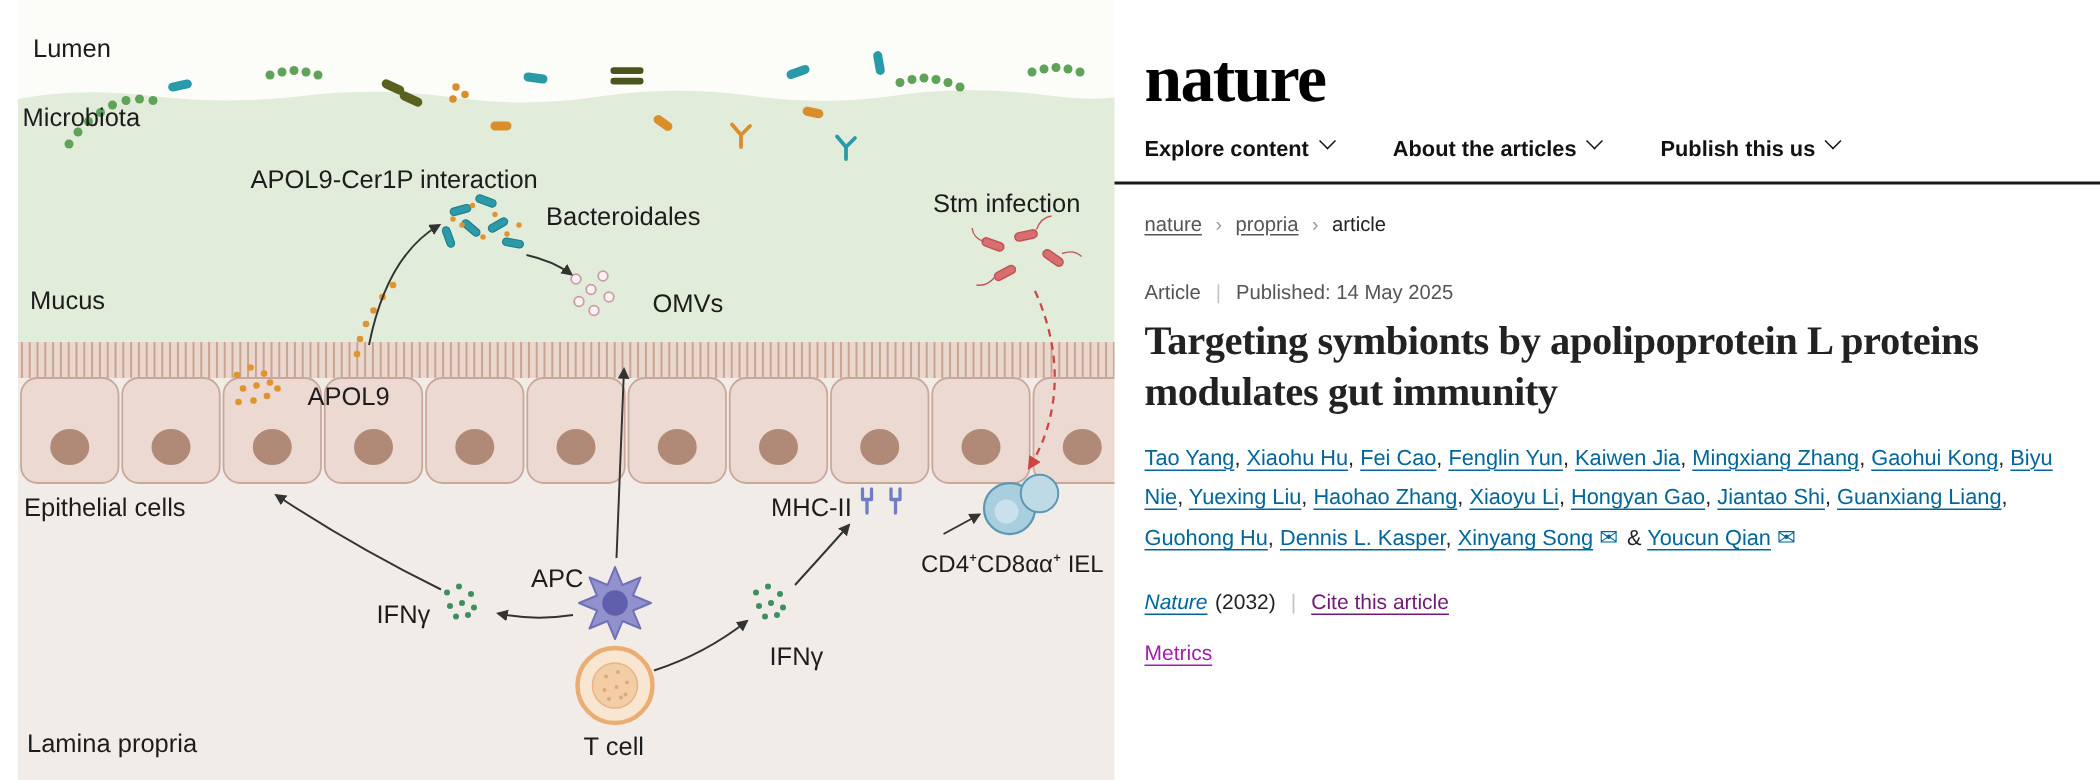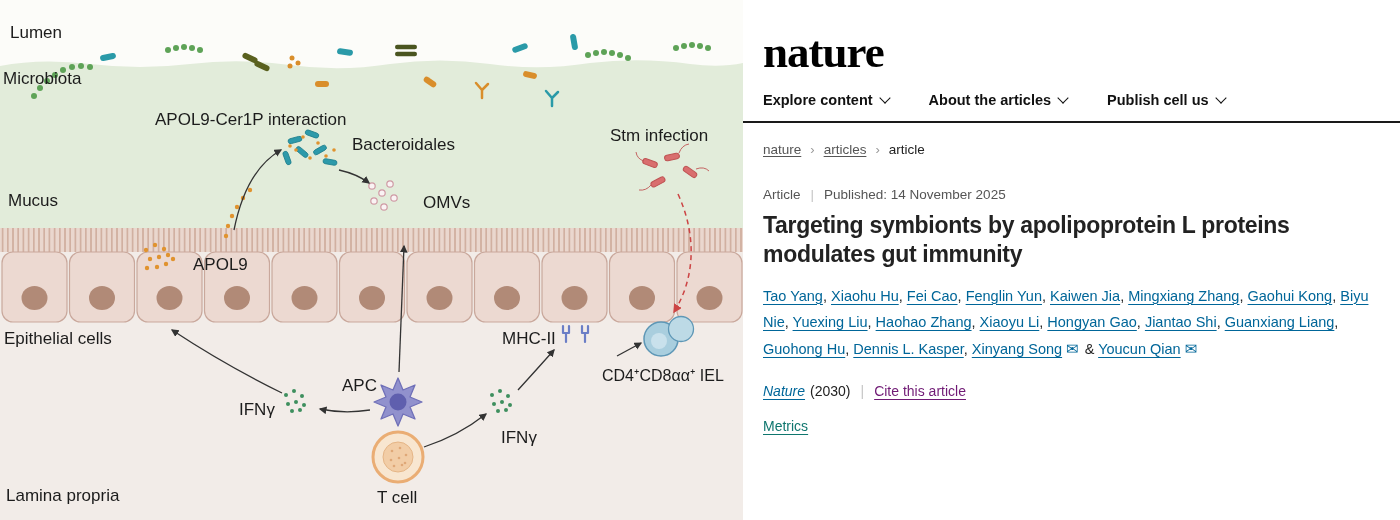--- a/index.html
+++ b/index.html
@@ -1,51 +1,51 @@
 <!DOCTYPE html>
 <html><head>
 <meta charset="utf-8">
 <style>
   html,body{margin:0;padding:0;background:#fff;}
   body{width:1400px;height:520px;overflow:hidden;font-family:"Liberation Sans",sans-serif;}
   .page{position:relative;width:1400px;height:520px;background:#fff;}
-  .figure-panel{position:absolute;left:0;top:0;width:743px;height:378px;}
+  .figure-panel{position:absolute;left:12px;top:0;width:743px;height:378px;}
   .article-panel{position:absolute;left:743px;top:0;width:657px;height:520px;background:#fff;}
 
   svg text{font-family:"Liberation Sans",sans-serif;fill:#1c1c1c;}
   .lbl{font-size:17px;}
   .lbl-sm{font-size:16px;}
 
   .logo{font-family:"Liberation Serif",serif;font-weight:700;font-size:45px;line-height:1;margin:30px 0 0 20px;letter-spacing:-1px;color:#000;cursor:pointer;}
   .nav{display:flex;align-items:center;gap:40px;margin:17px 0 0 20px;}
-  .nav-item{font-size:14.5px;font-weight:700;color:#111;cursor:pointer;display:flex;align-items:center;gap:8px;}
+  .nav-item{font-size:14.5px;font-weight:700;color:#111;cursor:pointer;display:flex;align-items:flex-start;gap:8px;}
   .chev{display:inline-block;width:7px;height:7px;border-right:1.7px solid #111;border-bottom:1.7px solid #111;transform:rotate(45deg);position:relative;top:-2px;}
   .rule{margin-top:13px;border-bottom:2px solid #1a1a1a;width:100%;}
 
   .breadcrumb{margin:19px 0 0 20px;font-size:13.5px;color:#222;display:flex;align-items:center;gap:9px;}
   .bc-link{color:#555;text-decoration:underline;text-underline-offset:2px;cursor:pointer;}
   .bc-sep{color:#999;font-size:13px;}
   .bc-current{color:#222;}
 
   .meta{margin:30px 0 0 20px;font-size:13.5px;color:#555;display:flex;align-items:center;}
   .meta .pipe{color:#c5c5c5;margin:0 10px;}
 
-  .title{font-family:Liberation Sans, sans-serif;font-weight:700;font-size:23px;line-height:1.25;color:#222;margin:9px 30px 0 20px;max-width:600px;letter-spacing:-0.3px;}
+  .title{font-family:Liberation Serif, serif;font-weight:700;font-size:27px;line-height:1.25;color:#222;margin:9px 30px 0 20px;max-width:600px;letter-spacing:-0.3px;}
 
   .authors{margin:14px 30px 0 20px;font-size:14.5px;line-height:1.8;color:#222;max-width:608px;}
   .authors a{color:#006699;text-decoration:underline;text-decoration-thickness:1px;text-underline-offset:2.5px;cursor:pointer;margin-top:16px;}
   .env{color:#006699;font-size:15px;margin:0 2px 0 4px;}
   .amp{color:#222;}
 
   .cite-row{margin:21px 0 0 20px;font-size:14px;color:#222;display:flex;align-items:center;}
   .journal-link{font-style:italic;color:#006699;text-decoration:underline;text-underline-offset:2.5px;cursor:pointer;margin-right:5px;}
   .cite-row .pipe{color:#c5c5c5;margin:0 10px;}
   .cite-link{color:#701a75;text-decoration:underline;text-underline-offset:2.5px;cursor:pointer;}
   .metrics-row{margin:18px 0 0 20px;}
-  .metrics-link{font-size:14px;color:#0f766e;text-decoration:underline;text-underline-offset:2.5px;cursor:pointer;}
+  .metrics-link{font-size:14px;color:#a21caf;text-decoration:underline;text-underline-offset:2.5px;cursor:pointer;}
 </style>
 </head>
 <body>
 
 <div class="page">
 
   <div class="figure-panel">
     <svg width="743" height="520" viewBox="0 0 743 520" xmlns="http://www.w3.org/2000/svg">
       <defs>
         <marker id="ah" markerWidth="8" markerHeight="8" refX="5" refY="3" orient="auto">
@@ -297,47 +297,47 @@
     <div class="nav">
       <span class="nav-item">
         <span>Explore content</span>
         <span class="chev"></span>
       </span>
       <span class="nav-item">
         <span>About the articles</span>
         <span class="chev"></span>
       </span>
       <span class="nav-item">
-        <span>Publish cell us</span>
+        <span>Publish this us</span>
         <span class="chev"></span>
       </span>
     </div>
     <div class="rule"></div>
 
     <div class="breadcrumb">
       <span class="bc-link">nature</span>
       <span class="bc-sep">›</span>
-      <span class="bc-link">articles</span>
+      <span class="bc-link">propria</span>
       <span class="bc-sep">›</span>
       <span class="bc-current">article</span>
     </div>
 
     <div class="meta">
       <span>Article</span>
       <span class="pipe">|</span>
-      <span>Published: 14 November 2025</span>
+      <span>Published: 14 May 2025</span>
     </div>
 
     <h1 class="title">Targeting symbionts by apolipoprotein L proteins modulates gut immunity</h1>
 
     <p class="authors"><a href="#">Tao Yang</a>, <a href="#">Xiaohu Hu</a>, <a href="#">Fei Cao</a>, <a href="#">Fenglin Yun</a>, <a href="#">Kaiwen Jia</a>, <a href="#">Mingxiang Zhang</a>, <a href="#">Gaohui Kong</a>, <a href="#">Biyu Nie</a>, <a href="#">Yuexing Liu</a>, <a href="#">Haohao Zhang</a>, <a href="#">Xiaoyu Li</a>, <a href="#">Hongyan Gao</a>, <a href="#">Jiantao Shi</a>, <a href="#">Guanxiang Liang</a>, <a href="#">Guohong Hu</a>, <a href="#">Dennis L. Kasper</a>, <a href="#">Xinyang Song</a><span class="env">✉</span><span class="amp"> &amp; </span><a href="#">Youcun Qian</a><span class="env">✉</span></p>
 
     <div class="cite-row">
       <span class="journal-link">Nature</span>
-      <span>(2030)</span>
+      <span>(2032)</span>
       <span class="pipe">|</span>
       <span class="cite-link">Cite this article</span>
     </div>
 
     <div class="metrics-row">
       <span class="metrics-link">Metrics</span>
     </div>
 
   </div>
 </div>

